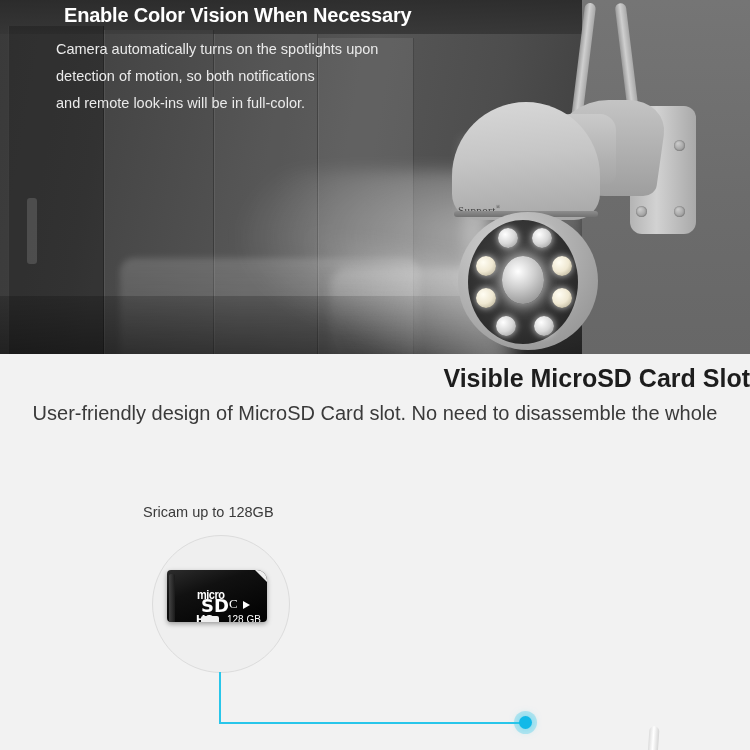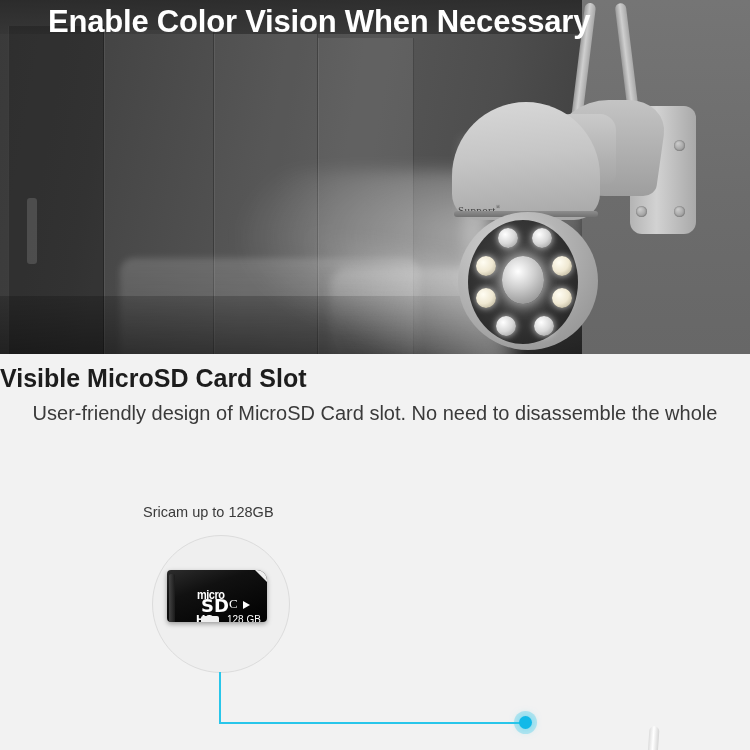--- a/index.html
+++ b/index.html
@@ -90,29 +90,29 @@
   .led.warm{ background:radial-gradient(circle at 36% 32%,#fffdf3,#efe8d2 50%,#a79f86 100%); }
   .lenscore{ position:absolute; left:62px; top:250px; width:42px; height:48px;
      border-radius:50%;
      background:radial-gradient(circle at 38% 32%,#ffffff,#cfcfcf 40%,#7e7e7e 100%);
      box-shadow:0 0 16px rgba(255,255,255,.85); }
   .brand1{ position:absolute; left:18px; top:198px; font-size:11px; color:#3f3f3f;
      font-family:"Liberation Serif", serif; letter-spacing:.4px; }
   .brand1 sup{ font-size:6px; }
 
   
-  .t1{ position:absolute; left:48px; top:4px; font-size:31px; font-weight:bold;
+  .t1{ position:absolute; left:64px; top:4px; font-size:20px; font-weight:bold;
        color:#fff; letter-spacing:-.2px; }
   .b1{ position:absolute; left:56px; top:36px; font-size:14.5px; color:#eaeaea;
        line-height:27px; }
 
   
   .sec2{ position:absolute; left:0; top:354px; width:750px; height:396px;
          background:#f2f2f2; overflow:hidden; }
-  .t2{ position:absolute; left:0; top:10px; width:750px; text-align:left;
+  .t2{ position:absolute; left:0; top:10px; width:750px; text-align:right;
        font-size:25px; font-weight:bold; color:#1d1d1d; }
   .b2{ position:absolute; left:0; top:48px; width:750px; text-align:center;
        font-size:20px; color:#3a3a3a; }
 
   .support{ position:absolute; left:143px; top:504px; font-size:14.5px; color:#3a3a3a; }
 
   .circle{ position:absolute; left:152px; top:535px; width:138px; height:138px;
      border-radius:50%; background:#efefef; border:1px solid #dcdcdc; }
 
   .sdcard{ position:absolute; left:167px; top:570px; width:100px; height:52px;
@@ -201,20 +201,25 @@
       <div class="led warm" style="left:36px;top:250px"></div>
       <div class="led warm" style="left:112px;top:250px"></div>
       <div class="led warm" style="left:36px;top:282px"></div>
       <div class="led warm" style="left:112px;top:282px"></div>
       <div class="led" style="left:56px;top:310px"></div>
       <div class="led" style="left:94px;top:310px"></div>
       <div class="lenscore"></div>
     </div>
 
     <h1 class="t1">Enable Color Vision When Necessary</h1>
+    <div class="b1">
+      <div>Camera automatically turns on the spotlights upon</div>
+      <div>detection of motion, so both notifications</div>
+      <div>and remote look-ins will be in full-color.</div>
+    </div>
   </section>
 
   <section class="sec2">
     <h1 class="t2">Visible MicroSD Card Slot</h1>
     <div class="b2">User-friendly design of MicroSD Card slot. No need to disassemble the whole</div>
 
     <div class="cam2">
       <div class="c2-ant"></div>
 
     </div>

